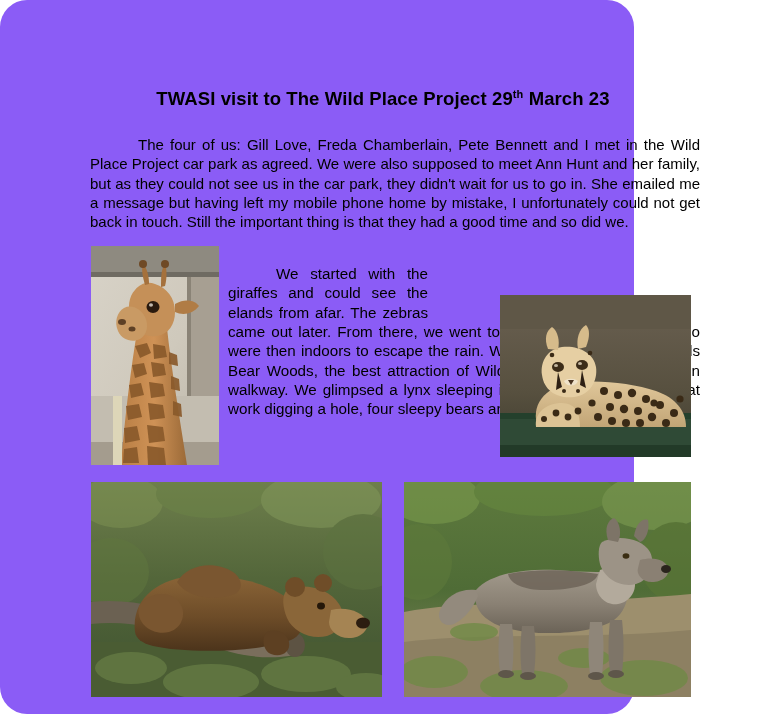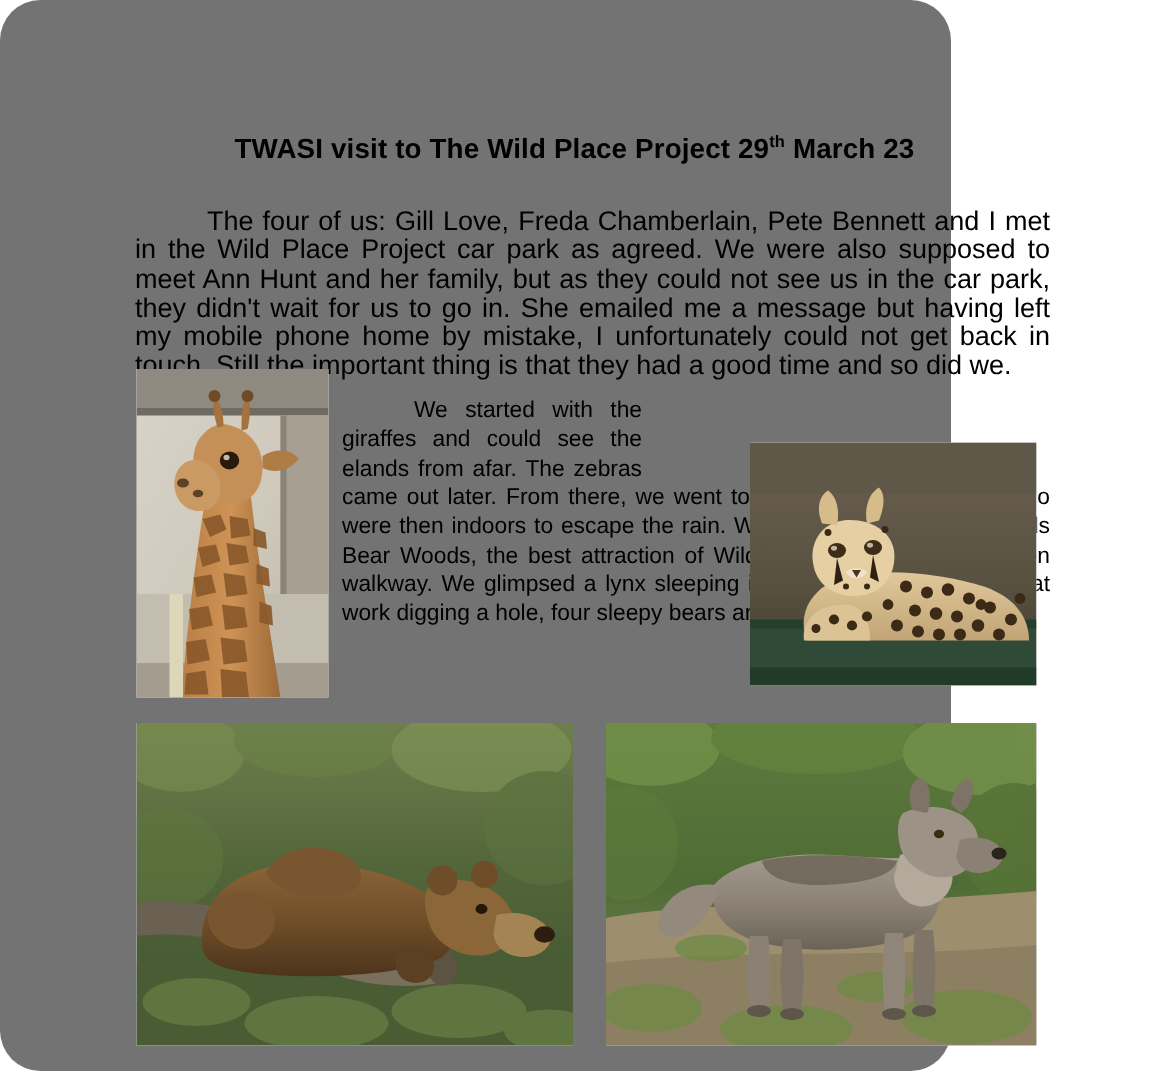--- a/index.html
+++ b/index.html
@@ -12,21 +12,21 @@
     height: 714px;
     font-family: "Liberation Serif", serif;
     color: #000000;
     position: relative;
     overflow: hidden;
   }
   .page {
     position: relative;
     width: 634px;
     height: 714px;
-    background: #737373;
+    background: #8b5cf6;
     border-radius: 27px;
   }
   .doc-title {
     position: absolute;
     left: 0;
     top: 76px;
     width: 766px;
     text-align: center;
     font-family: "Liberation Sans", sans-serif;
     font-weight: bold;
@@ -36,21 +36,21 @@
   .doc-title sup {
     font-size: 11px;
     vertical-align: super;
   }
   .para-1 {
     position: absolute;
     left: 90px;
     top: 120px;
     width: 610px;
     font-family: "Liberation Sans", sans-serif;
-    font-size: 18px;
+    font-size: 15px;
     line-height: 19.3px;
     text-align: justify;
     text-indent: 48px;
   }
   .para-2 {
     position: absolute;
     left: 228px;
     top: 249px;
     width: 472px;
     font-family: "Liberation Sans", sans-serif;

